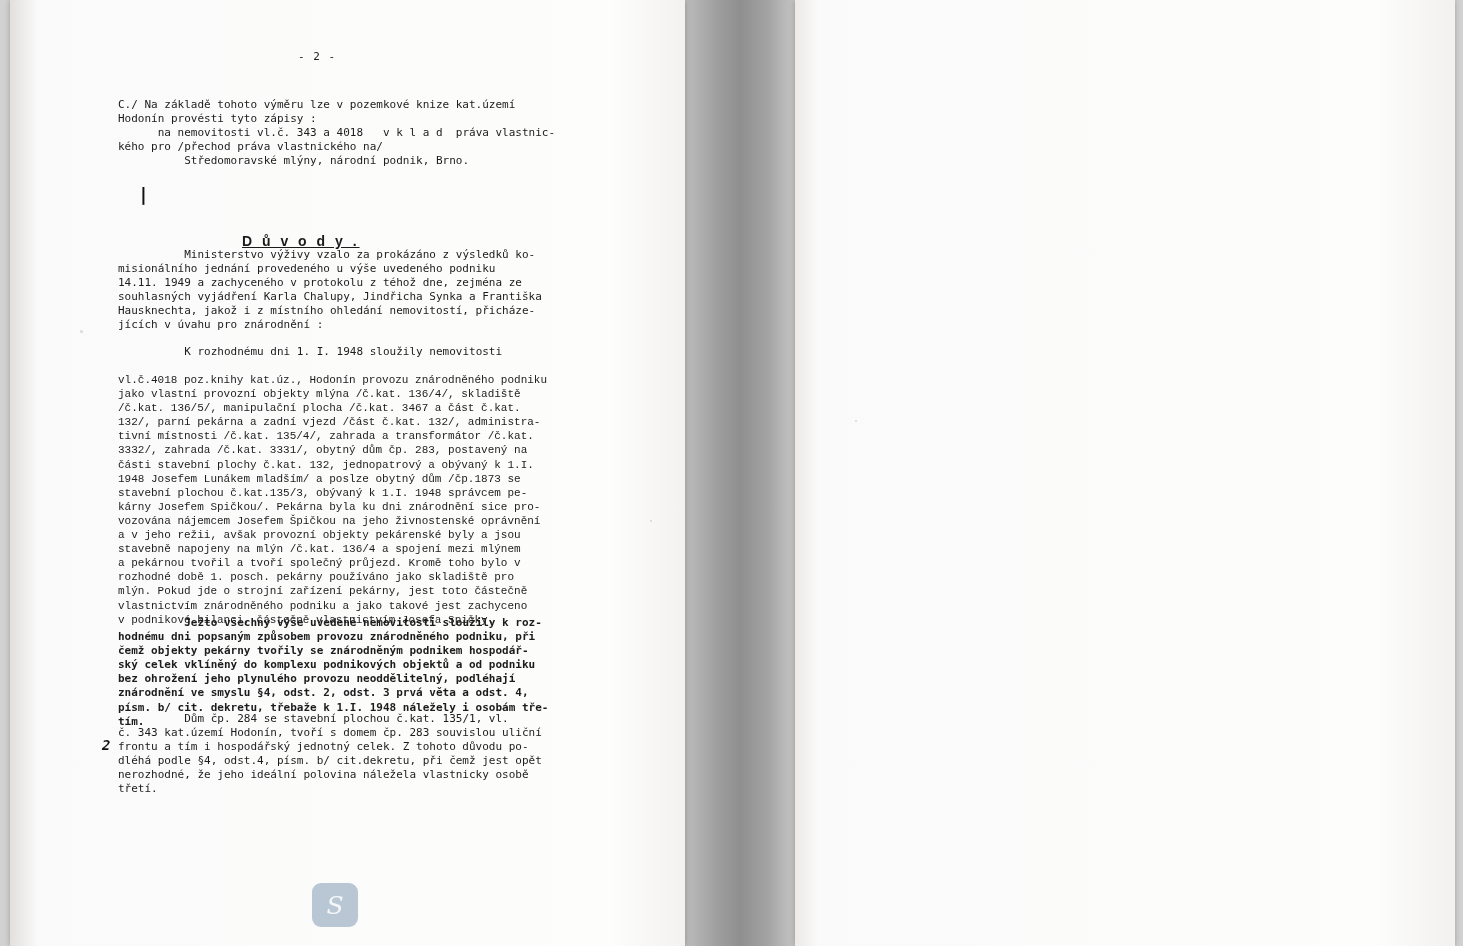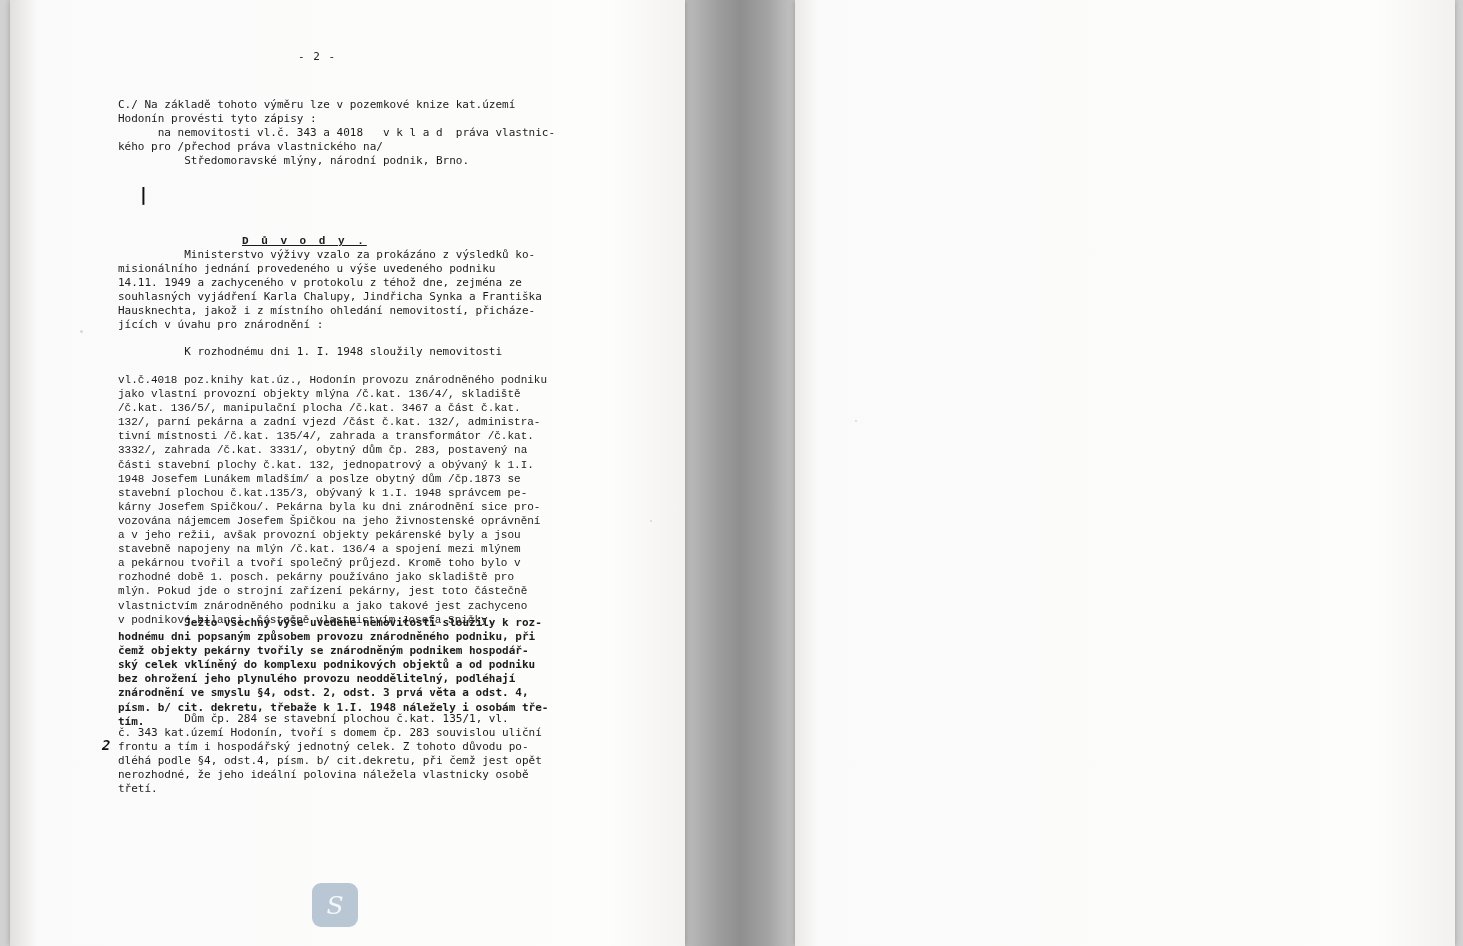--- a/index.html
+++ b/index.html
@@ -40,22 +40,22 @@
   .gutter {
     position: absolute;
     left: 685px;
     top: 0;
     width: 110px;
     height: 946px;
     background: linear-gradient(to right, #bdbdbd 0%, #9e9e9e 30%, #8f8f8f 50%, #a3a3a3 75%, #c6c6c6 100%);
   }
   .typed {
     position: absolute;
-    font-family: Liberation Mono, monospace;
-    font-size: 11px;
+    font-family: Liberation Sans, sans-serif;
+    font-size: 14px;
     line-height: 14.1px;
     color: #1b1b1b;
     white-space: pre-wrap;
     letter-spacing: -0.1px;
   }
   .pageno {
     position: absolute;
     font-family: "DejaVu Sans Mono", monospace;
     font-size: 11px;
     color: #202020;

